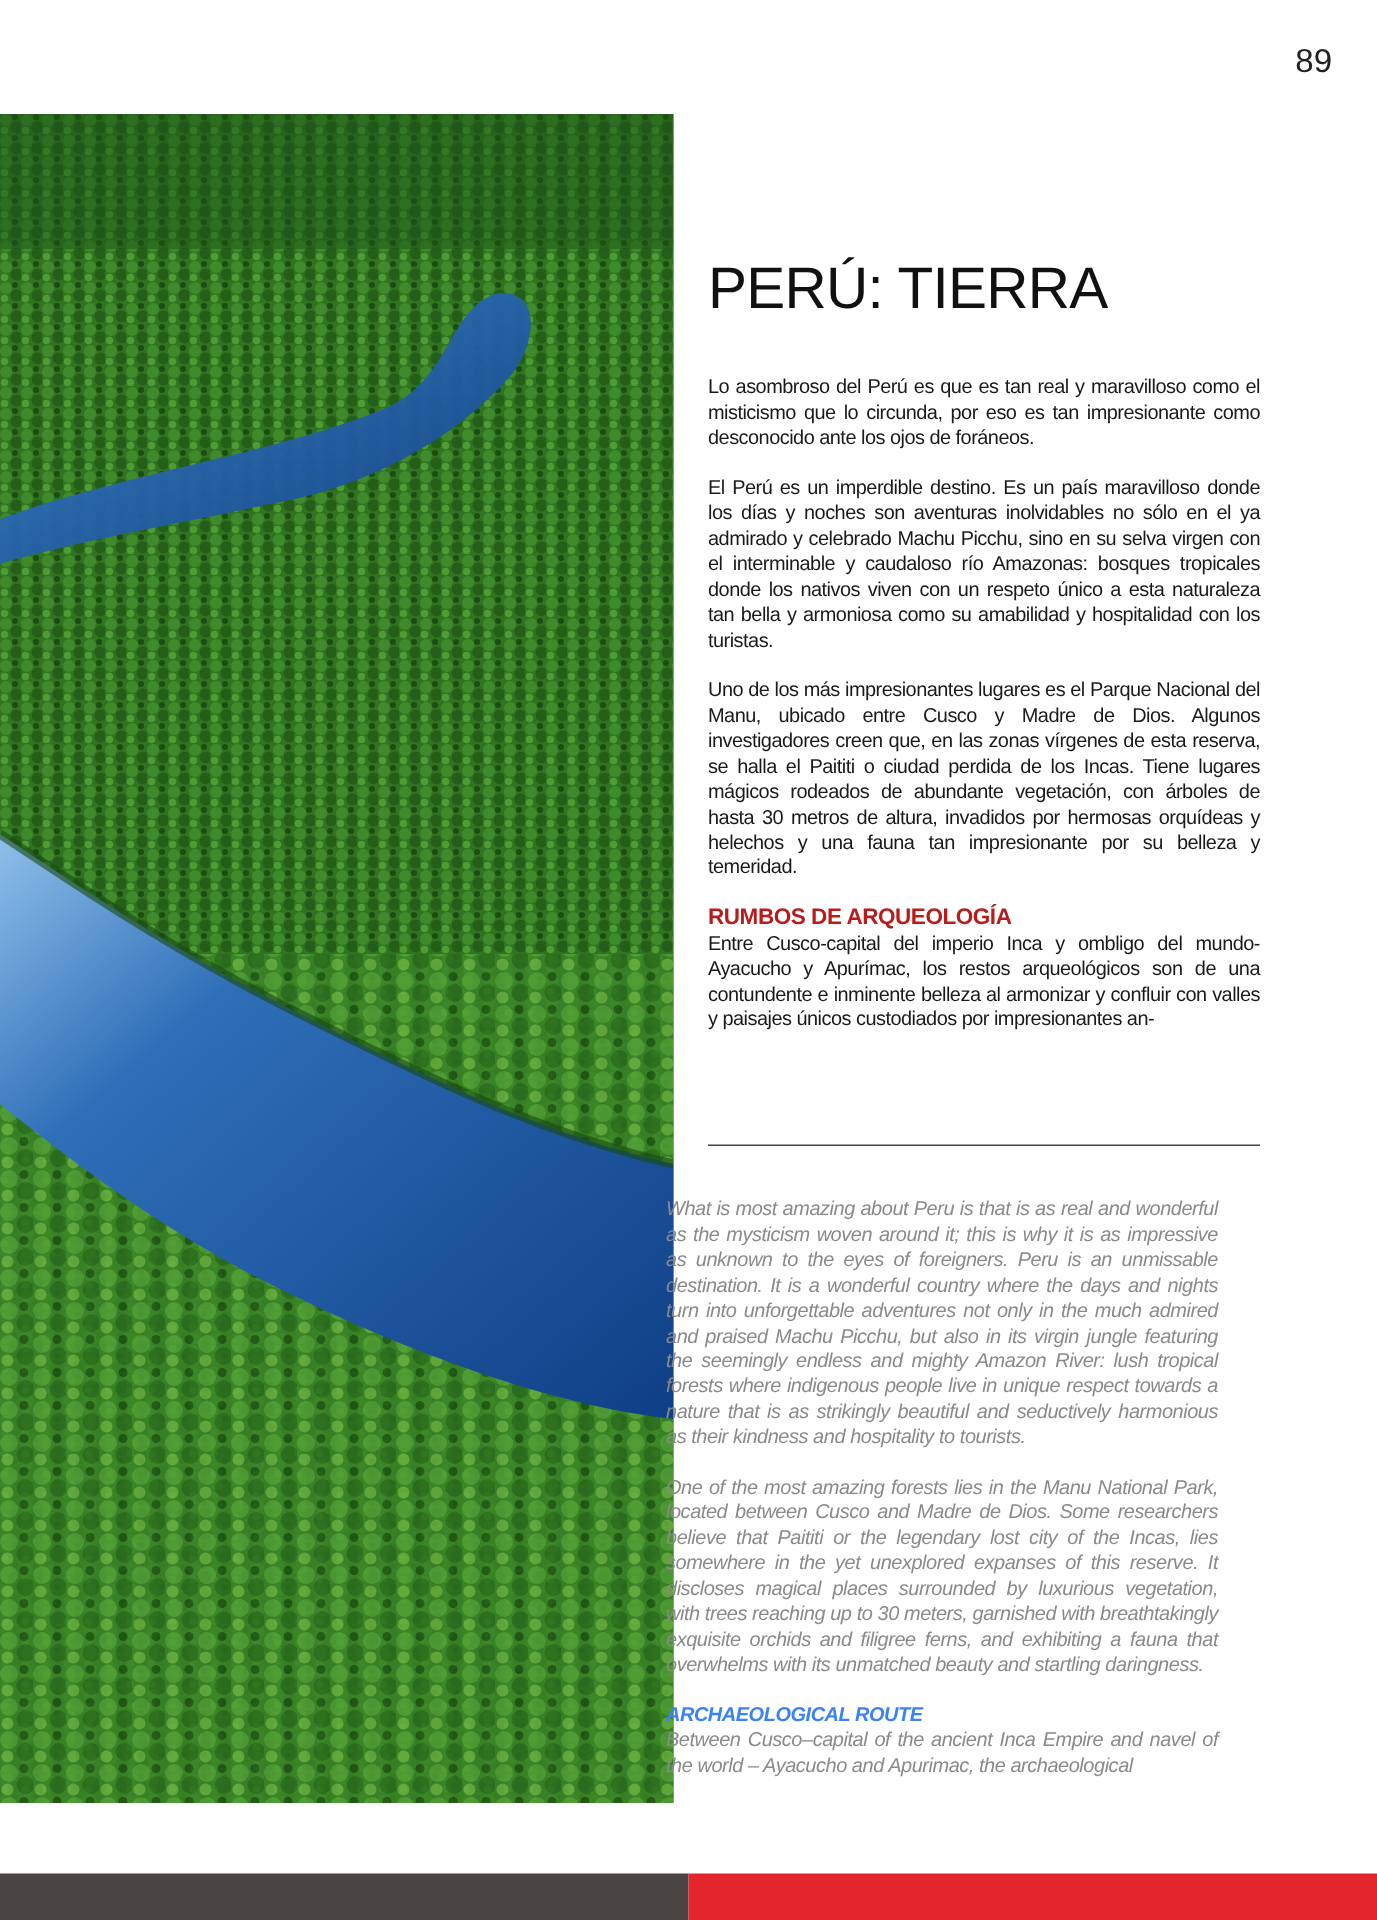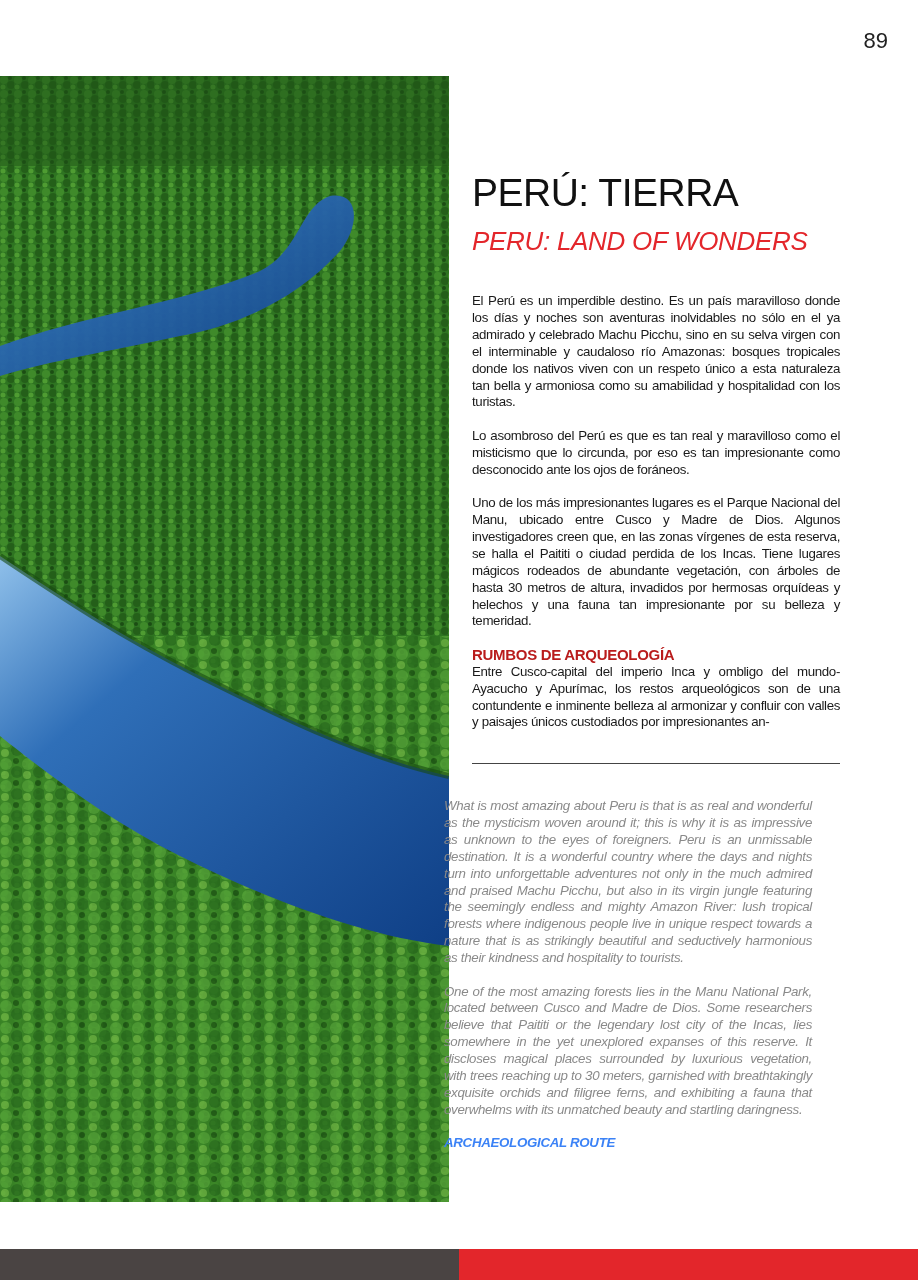--- a/index.html
+++ b/index.html
@@ -108,32 +108,32 @@
 
     <path d="M0,480 C60,520 120,560 200,600 C280,640 360,680 449,700 L449,870 C360,860 260,820 180,780 C110,745 50,700 0,660 Z" fill="url(#riv)"></path>
     <path d="M0,480 C60,520 120,560 200,600 C280,640 360,680 449,700" stroke="#174a10" stroke-width="6" fill="none" opacity="0.6"></path>
   </svg>
 </div>
 
 <div class="column">
   <h1 class="title-es">
     <span>PERÚ: TIERRA</span>
   </h1>
-  <h2 class="title-en">PERU: LAND OF WONDERS</h2>
   <div class="es-text">
+    <p>Lo asombroso del Perú es que es tan real y maravilloso como el misticismo que lo circunda, por eso es tan  impresionante como desconocido ante los ojos de foráneos.</p>
     <p>El Perú  es un imperdible destino. Es un país maravilloso donde los días y noches son aventuras inolvidables no sólo en el ya admirado y celebrado Machu Picchu, sino en su selva virgen con el interminable y caudaloso río Amazonas:  bosques tropicales donde los nativos viven con un respeto único a esta naturaleza tan bella y armoniosa como su amabilidad y hospitalidad con los turistas.</p>
-    <p>Lo asombroso del Perú es que es tan real y maravilloso como el misticismo que lo circunda, por eso es tan  impresionante como desconocido ante los ojos de foráneos.</p>
     <p>Uno de los más impresionantes lugares es el Parque Nacional del Manu, ubicado entre Cusco y Madre de Dios. Algunos investigadores creen que, en las zonas vírgenes de esta reserva, se halla el Paititi o ciudad perdida de los Incas. Tiene lugares mágicos rodeados de abundante vegetación, con árboles de hasta 30 metros de altura, invadidos por hermosas orquídeas y helechos y una fauna tan impresionante por su belleza y temeridad.</p>
     <h3 class="subhead-es">RUMBOS DE ARQUEOLOGÍA</h3>
     <p class="after-sub">Entre Cusco-capital del imperio Inca y ombligo del mundo-Ayacucho y Apurímac, los restos arqueológicos son de una contundente e inminente belleza al armonizar y confluir con valles y paisajes únicos custodiados por impresionantes an-</p>
   </div>
 </div>
 
 <div class="divider"></div>
 
 <div class="en-text">
   <p>What is most amazing about Peru is that is as real and wonderful as the mysticism woven around it; this is why it is as impressive as unknown to the eyes of foreigners. Peru is an unmissable destination.  It is a wonderful country where the days and nights turn into unforgettable adventures not only in the much admired and praised Machu Picchu, but also in its virgin jungle featuring the seemingly endless and mighty Amazon River: lush tropical forests where indigenous people live in unique respect towards a nature that is as strikingly beautiful and seductively harmonious as their kindness and hospitality to tourists.</p>
   <p>One of the most amazing forests lies in the Manu National Park, located between Cusco and Madre de Dios. Some researchers believe that Paititi or the legendary lost city of the Incas, lies somewhere in the yet unexplored expanses of this reserve. It discloses magical places surrounded by luxurious vegetation, with trees reaching up to 30 meters, garnished with breathtakingly exquisite orchids and filigree ferns, and exhibiting a fauna that overwhelms with its unmatched beauty and startling daringness.</p>
   <h3 class="subhead-en">ARCHAEOLOGICAL ROUTE</h3>
+  <p class="after-sub">Between Cusco–capital of the ancient Inca Empire and navel of the world – Ayacucho and Apurimac, the archaeological</p>
 </div>
 
 <div class="footer-left"></div>
 <div class="footer-right"></div>
 
 </body></html>

